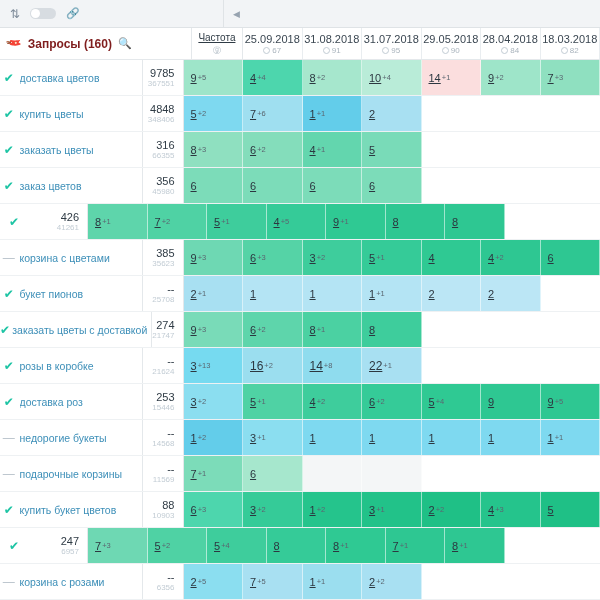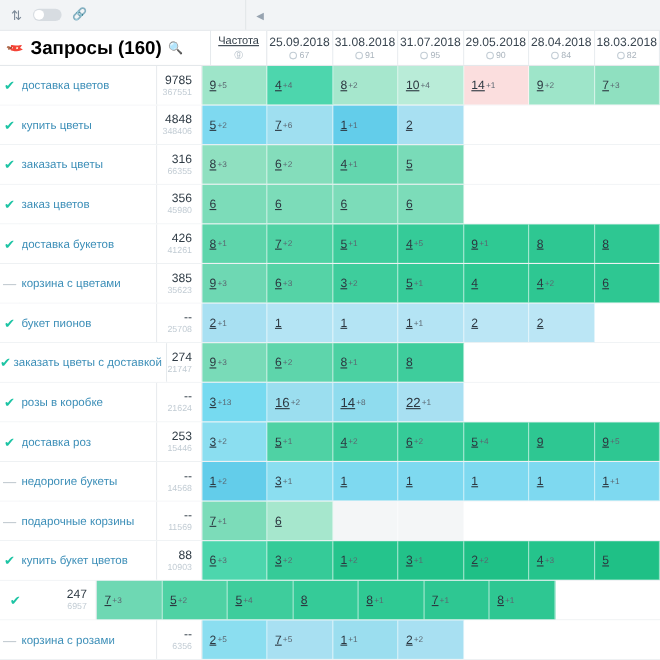--- a/index.html
+++ b/index.html
@@ -70,21 +70,21 @@
   }
   .h-label {
     width: 224px; height: 100%;
     display: flex; align-items: center;
     border-right: 1px solid #e4e8eb;
     padding-left: 8px;
     gap: 6px;
   }
   .tag-ico { color: #9aa6b2; font-size: 11px; transform: rotate(-45deg); }
   .h-title {
-    font-size: 17px; font-weight: bold; color: #000000;
+    font-size: 12px; font-weight: bold; color: #7f1d1d;
   }
   .search-ico { color: #9aa6b2; font-size: 11px; }
   .h-freq {
     width: 60px; height: 100%;
     display: flex; flex-direction: column;
     align-items: center; justify-content: center;
     border-right: 1px solid #e4e8eb;
     background: #fff;
   }
   .h-freq .t {
@@ -377,23 +377,20 @@
           </div>
           <div class="cell" style="background: rgb(255, 255, 255);"></div>
           <div class="cell" style="background: rgb(255, 255, 255);"></div>
           <div class="cell" style="background: rgb(255, 255, 255);"></div>
         </div>
       </div>
       <div class="row">
         <div class="c-check">
           <span class="chk">✔</span>
         </div>
-        <div class="c-query">
-          <span class="q-text">доставка букетов</span>
-        </div>
         <div class="c-freq">
           <span class="f-main">426</span>
           <span class="f-sub">41261</span>
         </div>
         <div class="cells">
           <div class="cell" style="background: rgb(94, 213, 171);">
             <span class="pos">8</span>
             <span class="delta">+1</span>
           </div>
           <div class="cell" style="background: rgb(79, 210, 164);">

